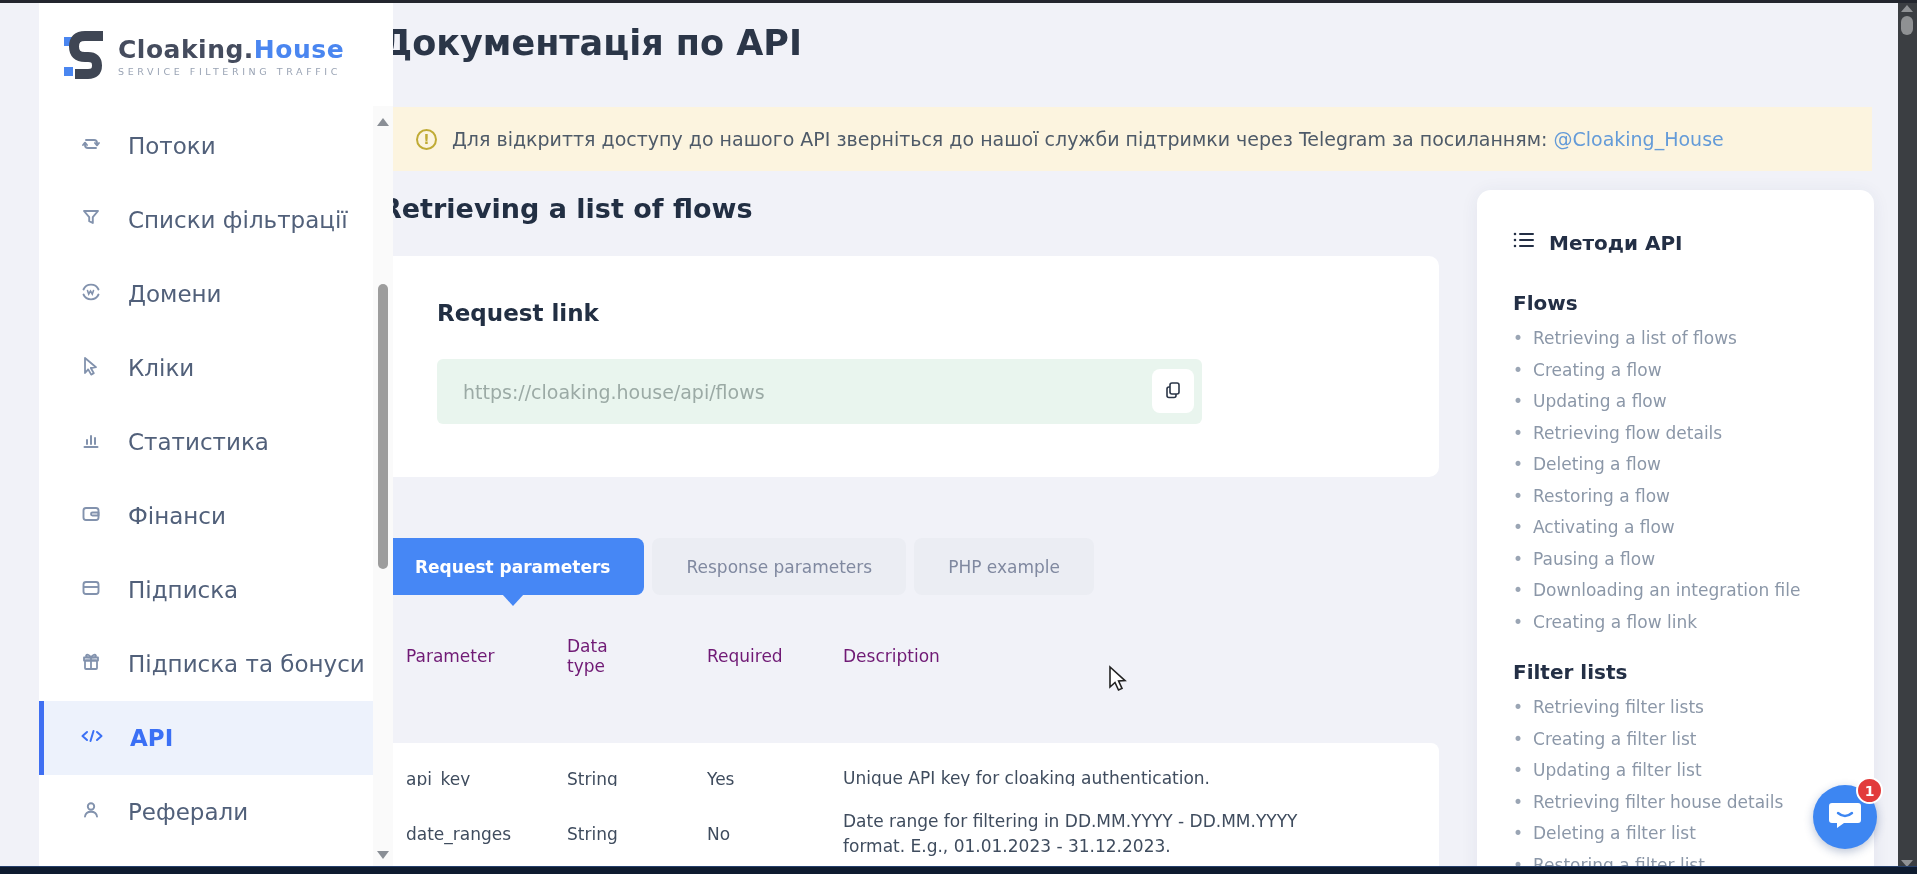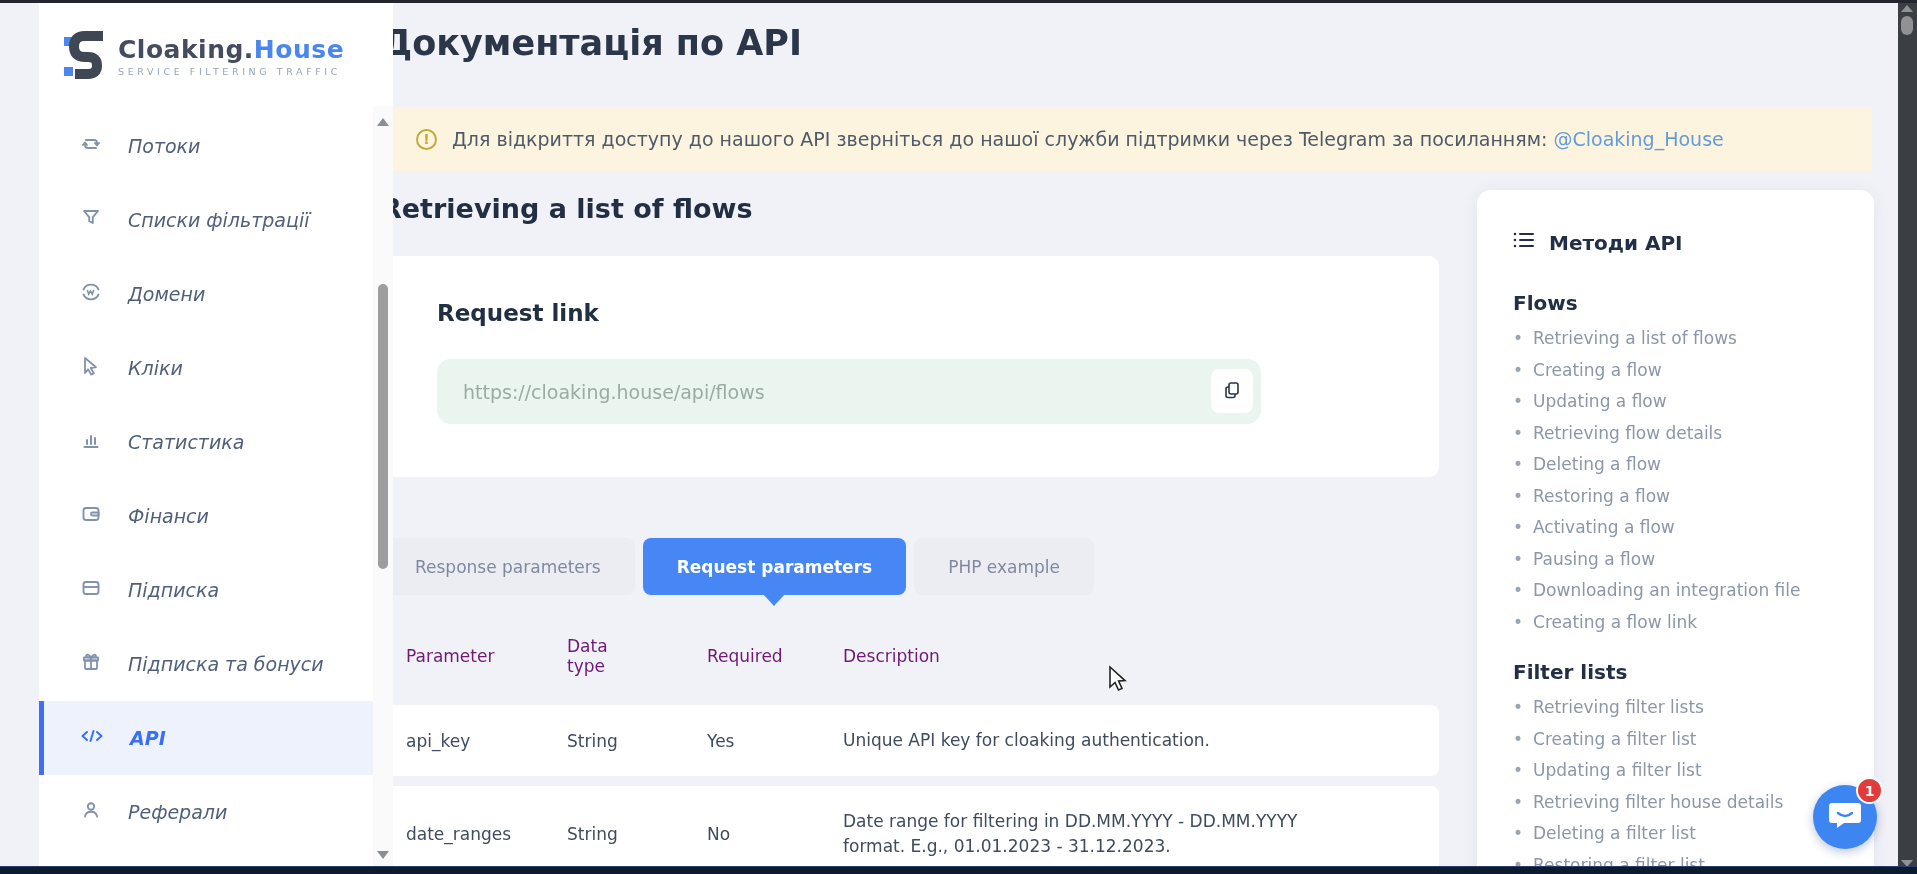--- a/index.html
+++ b/index.html
@@ -15,54 +15,54 @@
   .page-scrollbar .thumb { position:absolute; left:3px; top:16px; width:12px; height:19px; background:#8f9193; border-radius:6px; }
 
   
   .sidebar { position:absolute; left:0; top:3px; width:354px; height:863px; background:#ffffff; z-index:10;margin-left:39px; }
   .logo { position:absolute; left:24px; top:26px; display:flex; align-items:center; gap:11px; }
   .logo-text .line1 { font-size:25px; font-weight:bold; color:#454c5e; letter-spacing:.5px; }
   .logo-text .line1 .accent { color:#4a86f0; }
   .logo-text .line2 { font-size:9.5px; color:#99a3b4; letter-spacing:3.6px; margin-top:2px; }
   .nav { position:absolute; left:0; top:106px; width:354px; }
   .nav-item { display:flex; align-items:center; height:74px; padding-left:40px; gap:25px; cursor:pointer; }
-  .nav-item .label { font-size:19px; color:#51607a;font-style:italic; }
+  .nav-item .label { font-size:23px; color:#51607a; }
   .nav-item svg { stroke:#8292ad; }
   .nav-item.active { background:#edf2fc; border-left:5px solid #3f6ff2; padding-left:35px; }
   .nav-item.active .label { color:#3b70f5; font-weight:bold; }
   .nav-item.active svg { stroke:#3b70f5; }
   .side-scrollbar { position:absolute; left:334px; top:103px; width:20px; height:763px; background:#fafafa; }
   .side-scrollbar .tri-up   { position:absolute; left:4px; top:12px; width:0; height:0; border-left:6px solid transparent; border-right:6px solid transparent; border-bottom:8px solid #8a8f96; }
   .side-scrollbar .tri-down { position:absolute; left:4px; bottom:10px; width:0; height:0; border-left:6px solid transparent; border-right:6px solid transparent; border-top:8px solid #8a8f96; }
   .side-scrollbar .thumb { position:absolute; left:5px; top:178px; width:10px; height:285px; background:#9d9d9d; border-radius:6px; }
 
   
   .main { position:absolute; left:354px; top:3px; width:1544px; height:863px; background:#f1f2f8; overflow:hidden; }
   .page-title { position:absolute; left:27px; top:20px; font-size:35px; font-weight:bold; color:#2b3648; }
   .banner { position:absolute; left:27px; top:104px; width:1491px; height:64px; background:#fcf4df; border-left:5px solid #d4b64a; display:flex; align-items:center; padding-left:30px; gap:15px; }
   .banner .info-badge { width:21px; height:21px; border:2px solid #c0ab35; border-radius:50%; color:#c0ab35; font-size:14px; font-weight:bold; display:flex; align-items:center; justify-content:center; flex:0 0 auto; }
   .banner .text { font-size:19px; color:#4e5a68; }
   .banner a { color:#649bd8; text-decoration:none; }
   .section-title { position:absolute; left:27px; top:190px; font-size:27px; font-weight:bold; color:#222f43; }
   .request-card { position:absolute; left:27px; top:253px; width:1058px; height:221px; background:#fff; border-radius:10px; }
   .request-card h3 { position:absolute; left:56px; top:44px; font-size:23px; font-weight:bold; color:#222f43; }
-  .url-box { position:absolute; left:56px; top:103px; width:824px; height:65px; background:#e9f5ee; border-radius:14px; display:flex; align-items:center; }
+  .url-box { position:absolute; left:56px; top:103px; width:765px; height:65px; background:#e9f5ee; border-radius:6px; display:flex; align-items:center; }
   .url-box .url { margin-left:26px; font-size:19px; color:#9baaa5; }
   .copy-btn { position:absolute; right:8px; top:10px; width:42px; height:44px; background:#fff; border:none; border-radius:8px; cursor:pointer; display:flex; align-items:center; justify-content:center; }
 
   .tabs { position:absolute; left:27px; top:535px; height:57px; display:flex; gap:8px; }
   .tab { border:none; border-radius:8px; font-size:17px; font-family:inherit; cursor:pointer; background:#ebedf3; color:#8089a0; padding:0 34px; }
   .tab.active { background:#4687f5; color:#fff; font-weight:bold; position:relative; }
   .tab.active::after { content:""; position:absolute; left:50%; bottom:-11px; transform:translateX(-50%); border-left:11px solid transparent; border-right:11px solid transparent; border-top:12px solid #4687f5; }
 
   .grid-cols { display:grid; grid-template-columns:161px 140px 136px 1fr; align-items:center; padding-left:25px; }
   .tbl-header { position:absolute; left:27px; top:614px; width:1058px; height:78px; color:#701a75; font-size:17px; }
   .tbl-header .hdr-datatype { width:60px; }
   .tbl-row { position:absolute; left:27px; width:1058px; background:#fff; border-radius:8px; font-size:17px; color:#3f4c5e; }
-  .tbl-row.r0 { top:702px; height:71px; }
+  .tbl-row.r0 { top:740px; height:71px; }
   .tbl-row.r1 { top:783px; height:96px; }
   .tbl-row .desc { max-width:505px; line-height:1.45; padding:10px 0; }
 
   
   .methods { position:absolute; left:1123px; top:187px; width:397px; height:700px; background:#fff; border-radius:14px; box-shadow:0 2px 18px rgba(40,60,100,.07); padding:40px 20px 0 36px; }
   .methods .panel-header { display:flex; align-items:center; gap:14px; font-size:20px; font-weight:bold; color:#232f45; }
   .methods .group-title { font-size:20px; font-weight:bold; color:#232f45; margin:22px 0 8px 0; }
   .methods .group-title.first { margin-top:36px; }
   .methods ul { list-style:none; }
   .methods li { display:flex; gap:10px; align-items:baseline; }
@@ -205,22 +205,22 @@
             <svg width="18" height="18" viewBox="0 0 18 18" fill="none" stroke="#2b3648" stroke-width="1.6" stroke-linejoin="round">
                 <rect x="6" y="2" width="9" height="11" rx="2"></rect>
                 <path d="M12 13v1.5a2 2 0 0 1-2 2H5a2 2 0 0 1-2-2V8a2 2 0 0 1 2-2h1"></path>
               </svg>
           </span>
         </button>
       </div>
     </section>
 
     <div class="tabs">
+      <button class="tab active">Request parameters</button>
       <button class="tab">Response parameters</button>
-      <button class="tab active">Request parameters</button>
       <button class="tab">PHP example</button>
     </div>
 
     <div class="tbl-header grid-cols">
       <span>Parameter</span>
       <span class="hdr-datatype">Data type</span>
       <span>Required</span>
       <span>Description</span>
     </div>
 

